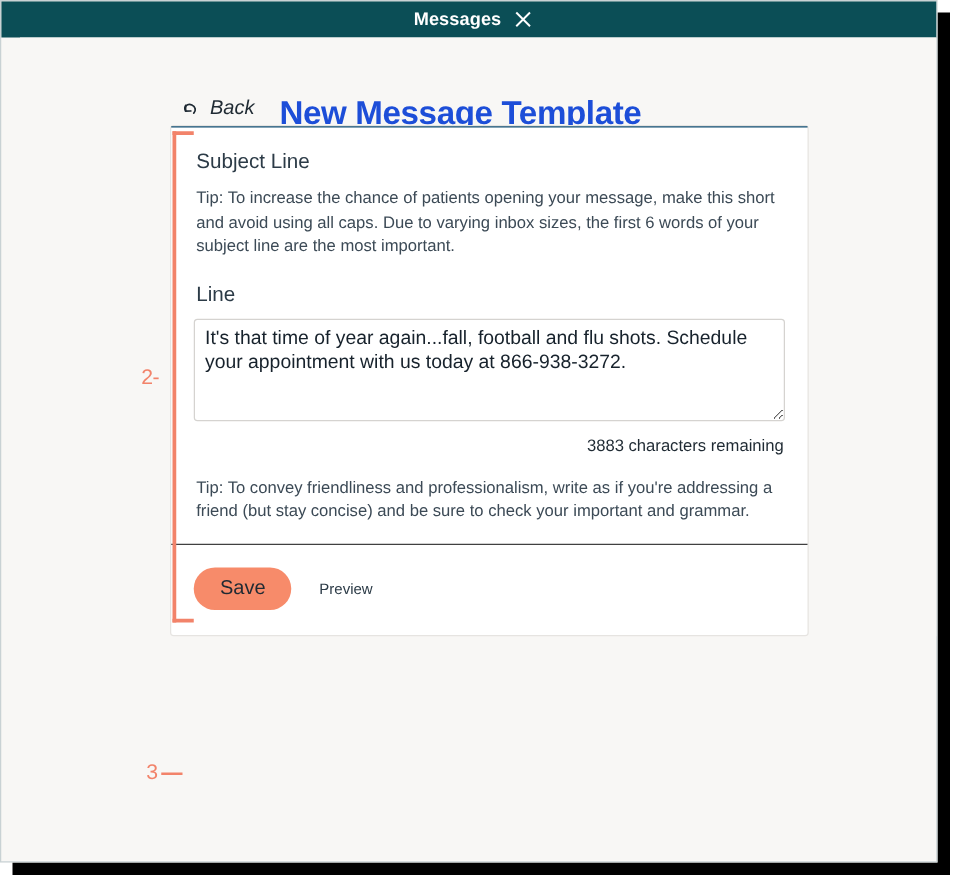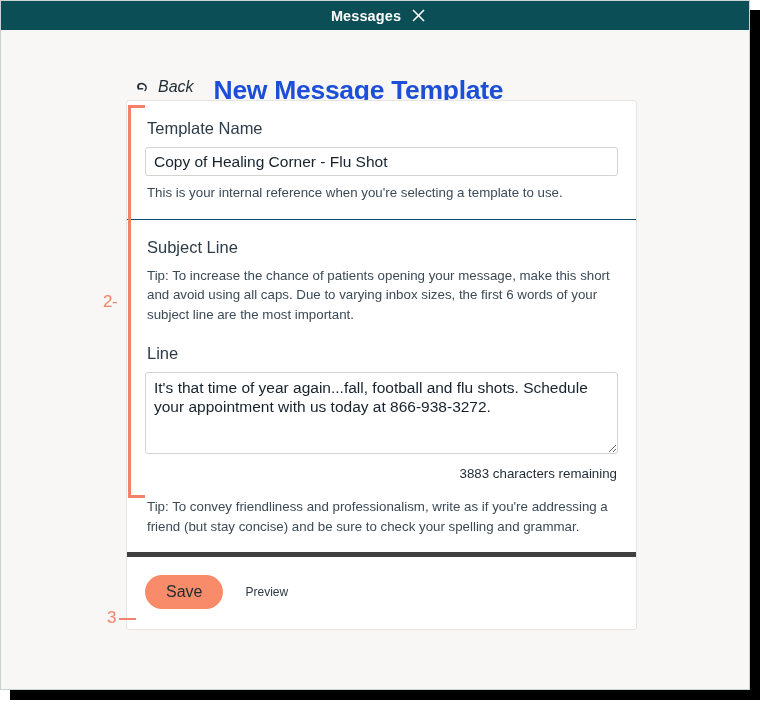--- a/index.html
+++ b/index.html
@@ -64,21 +64,21 @@
     display: flex;
     align-items: center;
     justify-content: center;
     cursor: pointer;
   }
   #close-button svg { display: block; }
 
   
   #page-body {
     position: absolute;
-    left: 5px;
+    left: 15px;
     top: 29px;
     width: 748px;
     height: 479px;
     background: #F8F7F5;
   }
 
   
   #page-header {
     position: absolute;
     left: 128px;
@@ -177,21 +177,21 @@
     margin-top: 12px;
     margin-right: 1px;
   }
 
   
   #actions-row {
     display: flex;
     align-items: center;
     gap: 0px;
     padding: 18px 18px 20px 18px;
-    border-top: 5px solid #404040;
+    border-top: 1px solid #404040;
   }
   #save-button {
     background: #F78B6A;
     color: #1F2A33;
     font-size: 16px;
     border: none;
     border-radius: 22px;
     padding: 9px 21px;
     cursor: pointer;
     font-family: "Liberation Sans", sans-serif;
@@ -278,34 +278,29 @@
           <path d="M4.5 9.5 C2.5 6.5, 6 3.5, 9.5 5 C12.5 6.3, 13 9.5, 11 11.5" fill="none" stroke="#1F2A33" stroke-width="1.4" stroke-linecap="round"></path>
           <path d="M4.5 5.3 L4.4 9.9 L8.6 9.8" fill="none" stroke="#1F2A33" stroke-width="1.4" stroke-linecap="round" stroke-linejoin="round"></path>
         </svg>
         <span id="back-label">Back</span>
       </div>
       <h1 id="page-title">New Message Template</h1>
     </div>
 
     <div id="form-card">
 
-      <div class="card-section">
-        <label class="field-label">Template Name</label>
-        <input class="text-input" type="text" value="Copy of Healing Corner - Flu Shot" style="">
-        <p class="helper-text">This is your internal reference when you're selecting a template to use.</p>
-      </div>
 
       <div class="card-section divided">
         <label class="field-label">Subject Line</label>
         <p class="helper-text">Tip: To increase the chance of patients opening your message, make this short and avoid using all caps. Due to varying inbox sizes, the first 6 words of your subject line are the most important.</p>
 
         <label class="field-label" style="margin-top:20px;">Line</label>
         <textarea class="text-area" style="">It's that time of year again...fall, football and flu shots. Schedule your appointment with us today at 866-938-3272.</textarea>
         <div class="char-counter">3883 characters remaining</div>
-        <p class="helper-text" style="margin-top:16px;">Tip: To convey friendliness and professionalism, write as if you're addressing a friend (but stay concise) and be sure to check your spelling and grammar.</p>
+        <p class="helper-text" style="margin-top:16px;">Tip: To convey friendliness and professionalism, write as if you're addressing a friend (but stay concise) and be sure to check your important and grammar.</p>
       </div>
 
       <div id="actions-row">
         <button id="save-button">Save</button>
         <button class="link-button">Preview</button>
       </div>
 
     </div>
 
     <div id="annotation-layer">

